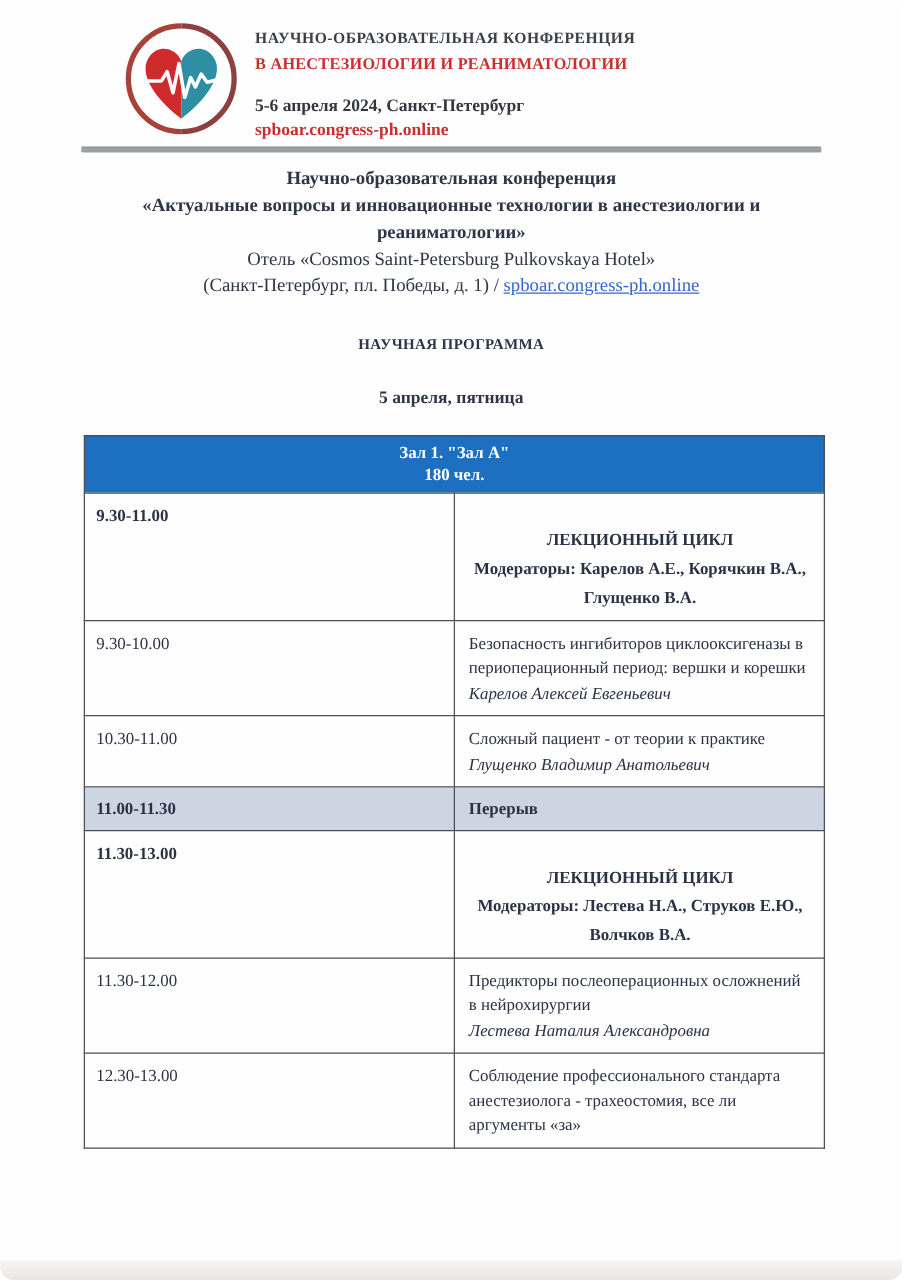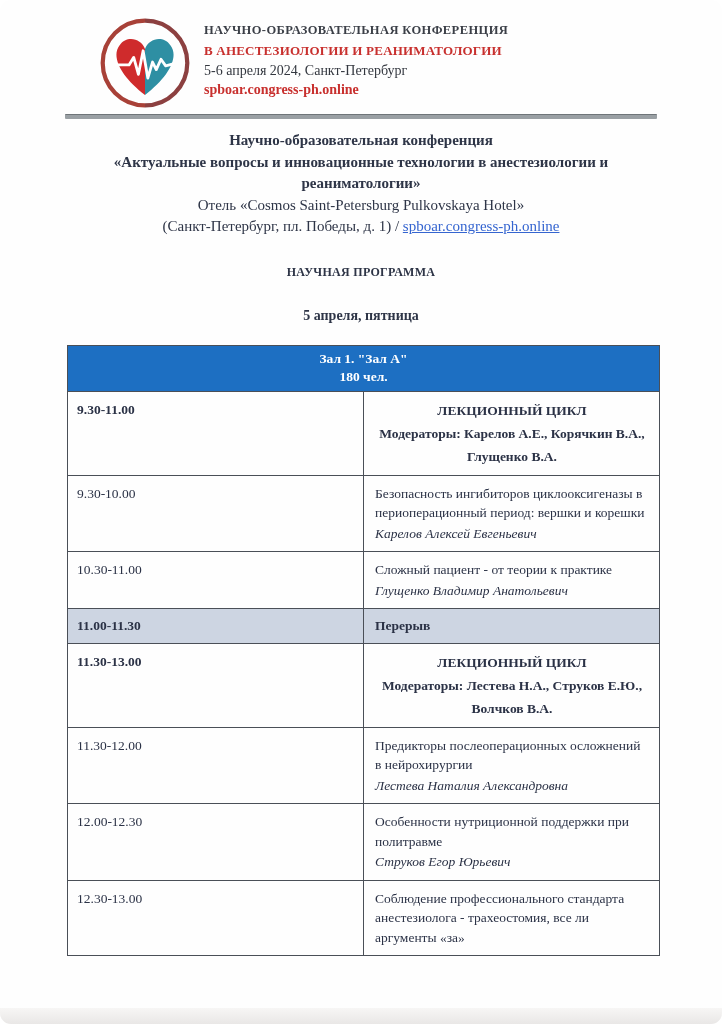--- a/index.html
+++ b/index.html
@@ -20,21 +20,21 @@
     color:var(--ink);
     overflow:hidden;
     border-radius:11px;
   }
   
   .letterhead{display:flex;align-items:flex-start;padding:16px 60px 0 98px;gap:12px;}
   .logo{width:94px;height:94px;flex:0 0 auto;}
   .lh-text{padding-top:6px;line-height:17px;}
   .lh-line1{font-size:12.5px;font-weight:bold;color:#3b3f47;letter-spacing:.4px;margin-bottom:3px;}
   .lh-line2,.lh-line3{font-size:13px;font-weight:bold;color:var(--accent-red);letter-spacing:.2px;}
-  .lh-line4{font-size:14px;font-weight:normal;color:#33373f;margin-top:3px;}
+  .lh-line4{font-size:14px;font-weight:bold;color:#33373f;margin-top:18px;}
   .lh-line5{font-size:14px;font-weight:bold;color:var(--accent-red);margin-top:2px;}
   .rule{
     margin:4px 65px 0 65px;height:4px;background:#9aa0a4;
     border-top:1px solid #6f7579;border-radius:1px;
   }
   
   .intro{text-align:center;margin:11px 63px 0 63px;font-size:15px;line-height:21.5px;}
   .intro .b{font-weight:bold;}
   .intro a{color:var(--link-blue);text-decoration:underline;cursor:pointer;}
   .program-title{text-align:center;font-size:12px;font-weight:bold;margin-top:27px;letter-spacing:.3px;}
@@ -46,21 +46,21 @@
     font-size:13.5px;color:#2b3246;
   }
   table.schedule td{border:1px solid var(--border);vertical-align:top;}
   td.hall{
     background:var(--header-blue);color:#fff;font-weight:bold;
     text-align:center;font-size:13.5px;line-height:18px;padding:4px 6px 5px;
   }
   td.time{width:85px;padding:8px 14px 8px 9px;line-height:19px;white-space:nowrap;}
   td.content{padding:8px 10px 8px 11px;line-height:19.5px;}
   tr.section td.time{font-weight:bold;}
-  tr.section td.content{text-align:center;line-height:23px;padding-top:7px;padding-bottom:7px;}
+  tr.section td.content{text-align:center;line-height:23px;padding-top:25px;padding-bottom:7px;}
   .sec-title,.sec-mods{font-weight:bold;}
   .talk-title{}
   .talk-speaker{font-style:italic;margin-top:1px;}
   tr.break td{background:var(--break-bg);font-weight:bold;}
   tr.break td.time{padding-top:7px;padding-bottom:7px;}
   tr.break td.content{padding-top:7px;padding-bottom:7px;}
   
   .bottom-strip{
     position:absolute;left:0;bottom:0;width:100%;height:16px;
     background:linear-gradient(#f7f6f5,#e9e7e6);
@@ -147,27 +147,20 @@
           </td>
         </tr>
         <tr class="talk">
           <td class="time">11.30-12.00</td>
           <td class="content">
             <div class="talk-title">Предикторы послеоперационных осложнений в нейрохирургии</div>
             <div class="talk-speaker">Лестева Наталия Александровна</div>
           </td>
         </tr>
         <tr class="talk">
-          <td class="time">12.00-12.30</td>
-          <td class="content">
-            <div class="talk-title">Особенности нутриционной поддержки при политравме</div>
-            <div class="talk-speaker">Струков Егор Юрьевич</div>
-          </td>
-        </tr>
-        <tr class="talk">
           <td class="time">12.30-13.00</td>
           <td class="content">
             <div class="talk-title">Соблюдение профессионального стандарта анестезиолога - трахеостомия, все ли аргументы «за»</div>
           </td>
         </tr>
       </tbody>
   </table>
 
   <div class="bottom-strip"></div>
 </div>

